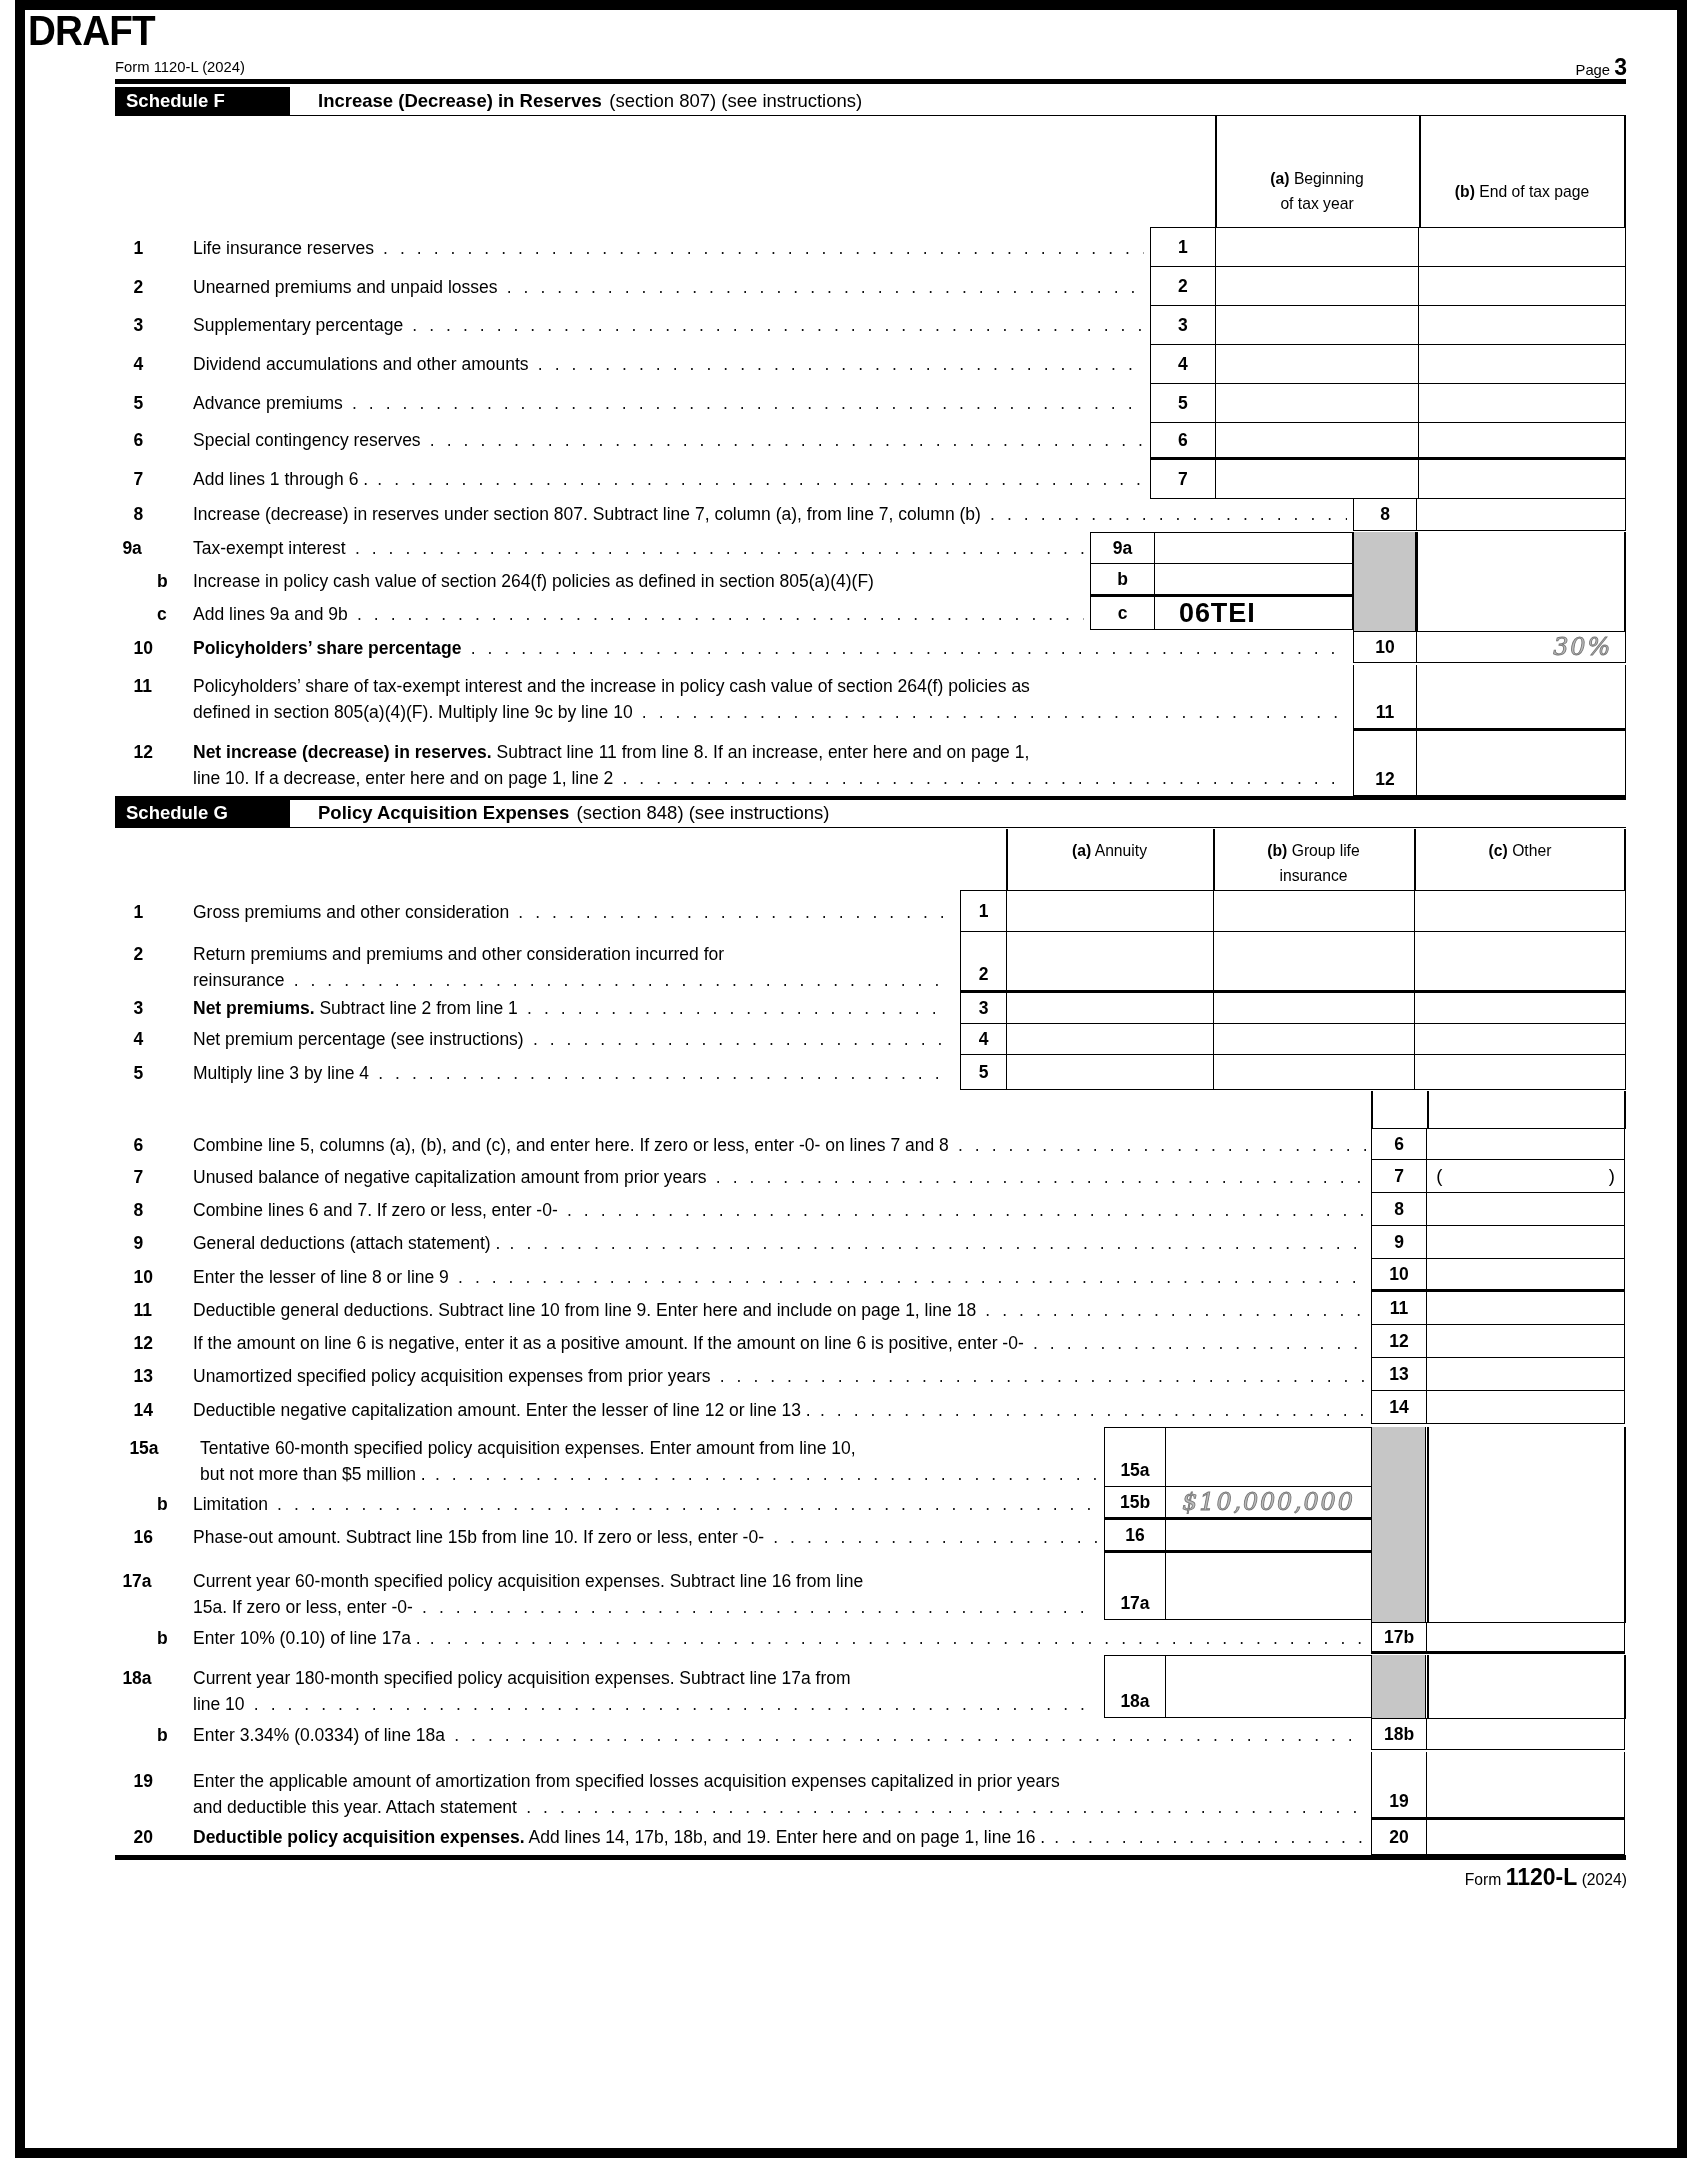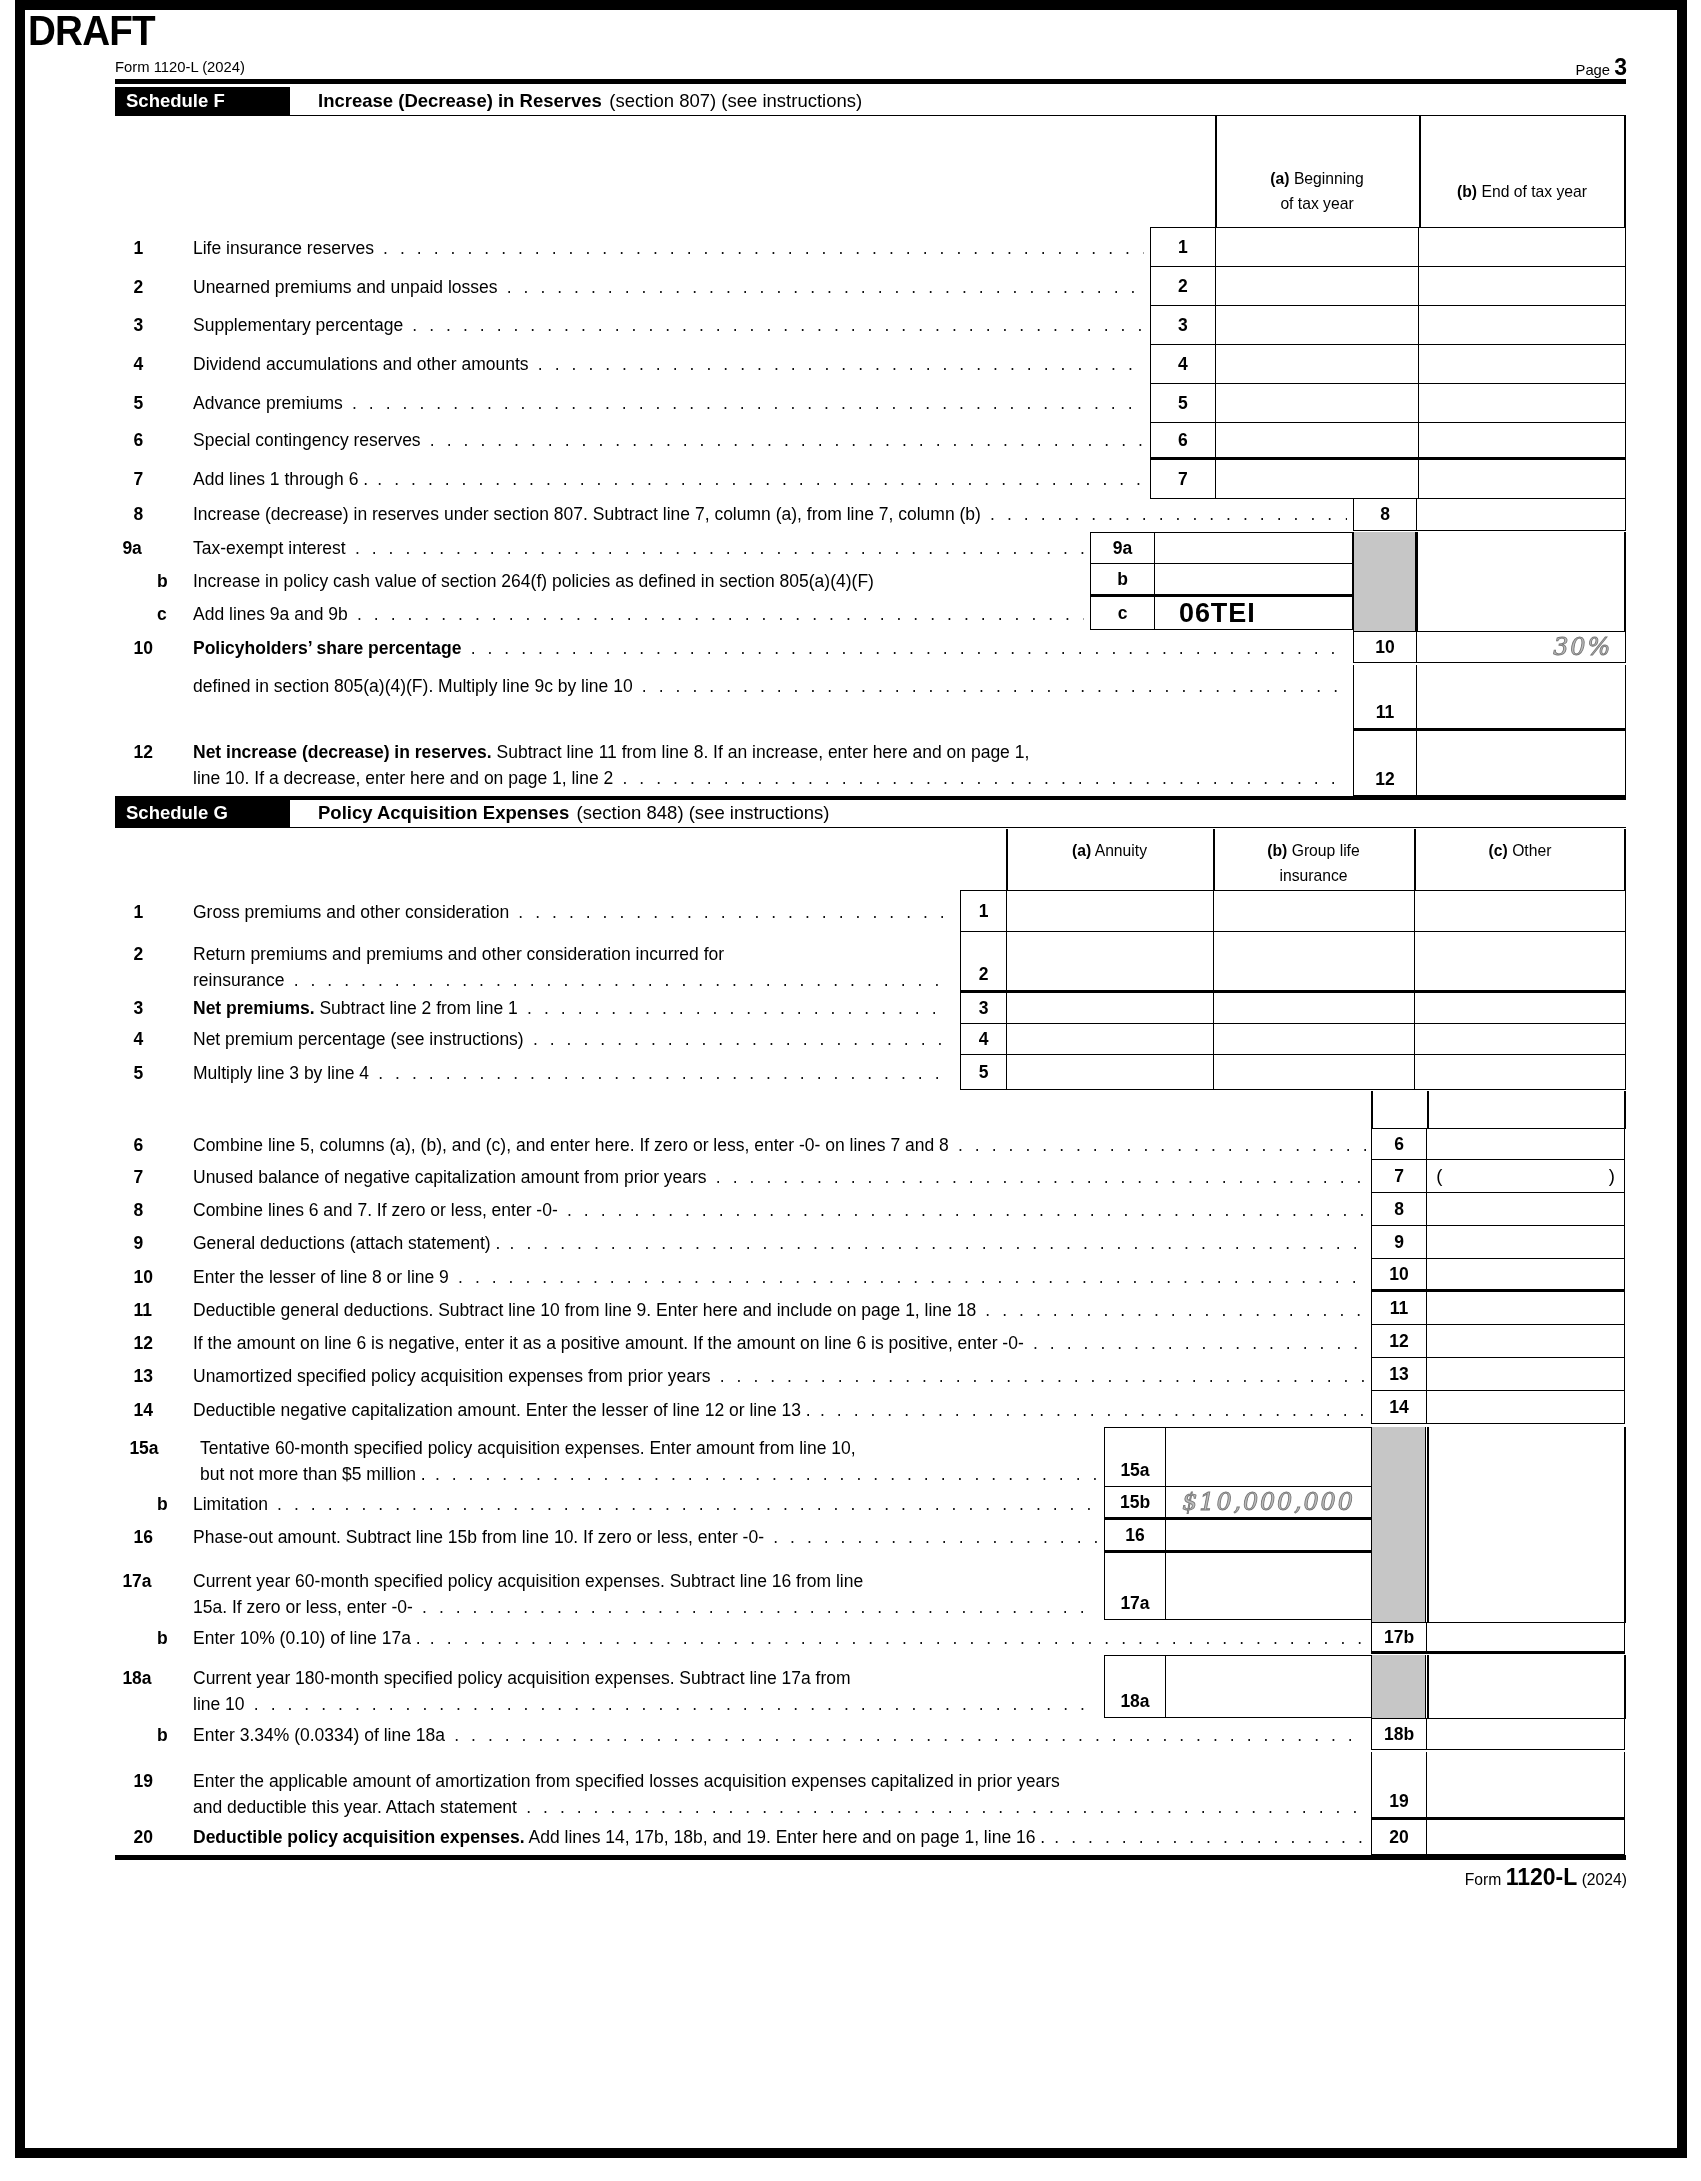--- a/index.html
+++ b/index.html
@@ -56,21 +56,21 @@
 
   <div class="bar" style="top:87px">
     <div class="barlab">Schedule F</div>
     <div class="bartit"><b>Increase (Decrease) in Reserves</b><span>(section 807) (see instructions)</span></div>
   </div>
 
   <div class="vl" style="left:1215px;top:116px;height:111px"></div>
   <div class="vl" style="left:1419px;top:116px;height:111px"></div>
   <div class="vl" style="left:1624px;top:116px;height:111px"></div>
   <div class="hdr" style="left:1215px;top:166px;width:204px"><b>(a)</b> <span>Beginning</span><br><span>of tax year</span></div>
-  <div class="hdr" style="left:1419px;top:179px;width:206px"><b>(b)</b> <span>End of tax year</span></div>
+  <div class="hdr" style="left:1419px;top:179px;width:206px"><b>(b)</b> <span>End of tax page</span></div>
 
   <div class="tbl" style="left:1150px;top:227px;width:476px">
     <div class="tr" style="height:39px">
         <div class="tc num" style="width:65px">1</div>
         <div class="tc" style="width:204px"></div>
         <div class="tc r" style="width:208px"></div>
       </div>
     <div class="tr" style="height:39px">
         <div class="tc num" style="width:65px">2</div>
         <div class="tc" style="width:204px"></div>
@@ -147,20 +147,21 @@
   <div class="tbl" style="left:1353px;top:631px;width:273px">
     <div class="tr" style="height:31px">
         <div class="tc num" style="width:63px">10</div>
         <div class="tc r je" style="width:210px">
           <span class="draftval">30%</span>
         </div>
       </div>
   </div>
 
   <div class="row two" style="left:115px;top:666px;width:1232px;padding-top:7.4px">
+    <div class="l1"><span class="ln">11</span><span>Policyholders’ share of tax-exempt interest and the increase in policy cash value of section 264(f) policies as</span></div>
     <div class="l2"><span class="sp"></span><span>defined in section 805(a)(4)(F). Multiply line 9c by line 10</span><span class="dots">................................................................................................................................................................</span></div>
   </div>
   <div class="tbl nt" style="left:1353px;top:665px;width:273px">
     <div class="tr k" style="height:66px">
         <div class="tc num btm" style="width:63px">11</div>
         <div class="tc r" style="width:210px"></div>
       </div>
   </div>
 
   <div class="row two" style="left:115px;top:732px;width:1232px;padding-top:7.4px">

